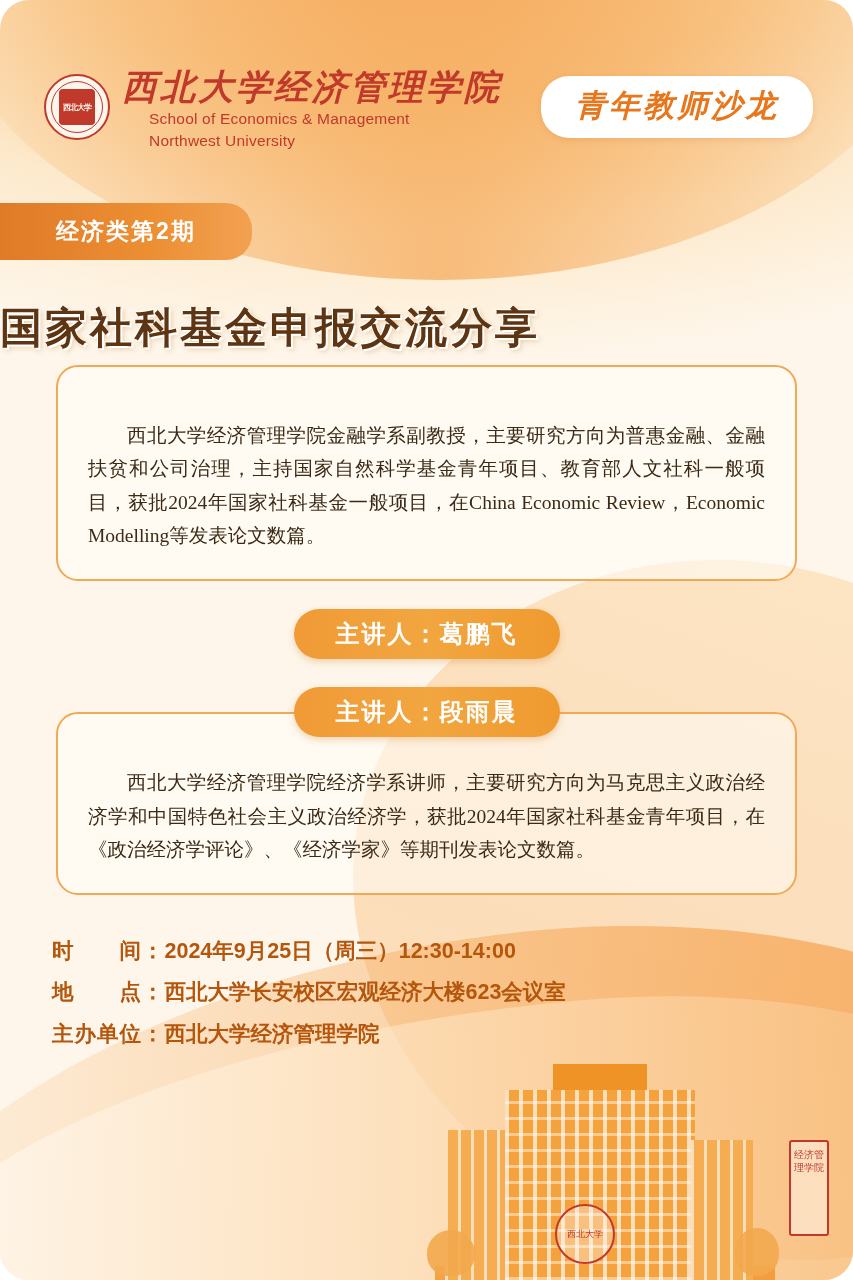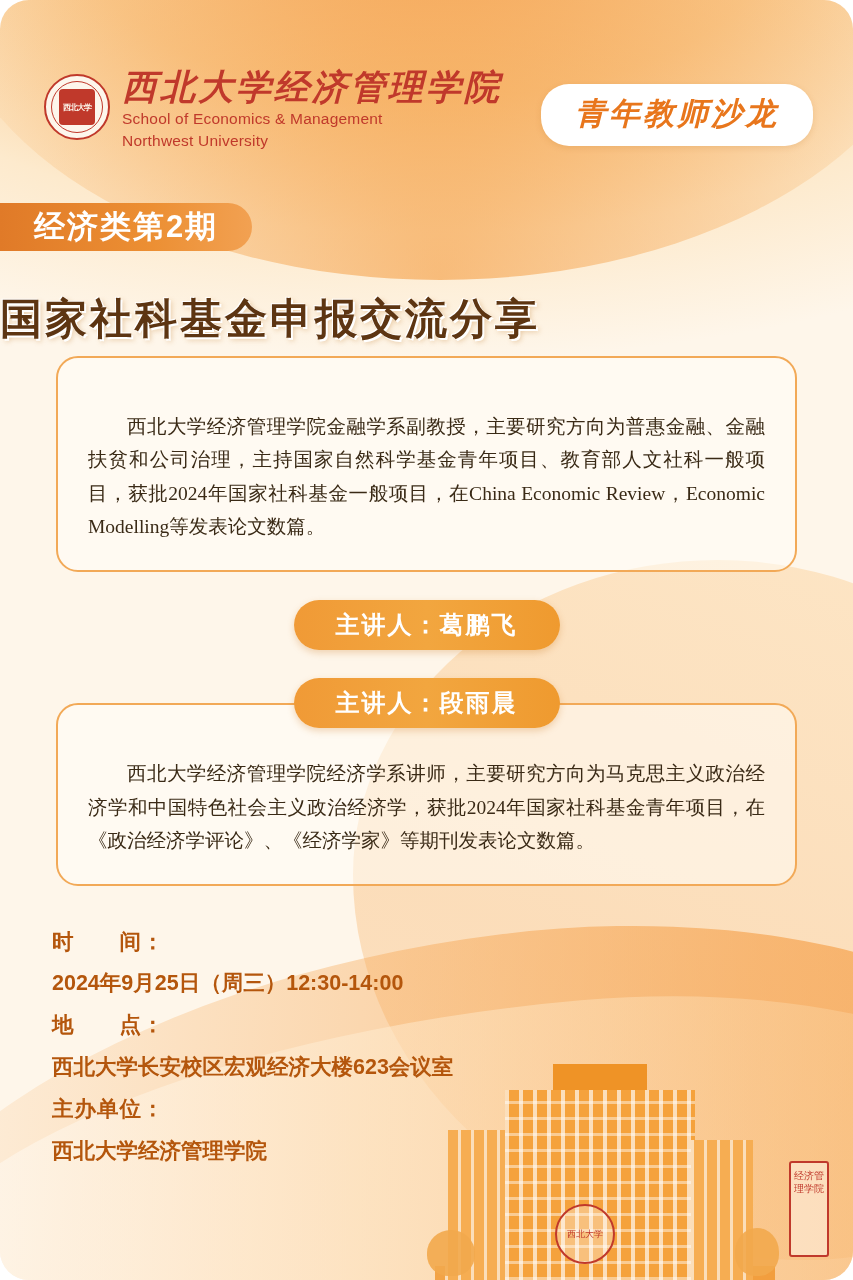--- a/index.html
+++ b/index.html
@@ -116,24 +116,25 @@
     line-height: 1.12;
     white-space: nowrap;
   }
   .logo-text .en-name {
     font-size: 15.5px;
     line-height: 1.28;
     color: #c0392b;
     letter-spacing: 0.2px;
     margin-top: 2px;
     font-family: "Liberation Sans", sans-serif;
+    margin-left: 27px;
   }
   .salon-badge {
     margin-left: auto;
-    margin-top: 16px;
+    margin-top: 8px;
     background: #ffffff;
     border-radius: 28px;
     padding: 9px 34px 11px 34px;
     box-shadow: 0 2px 6px rgba(190,110,30,0.18);
   }
   .salon-badge span {
     display: block;
     font-family: "Liberation Serif", serif;
     font-weight: bold;
     font-style: italic;
@@ -142,26 +143,26 @@
     color: #e8761c;
     white-space: nowrap;
   }
 
   
   .issue-tag {
     position: relative;
     z-index: 5;
     margin: 52px 0 0 0;
     width: 252px;
-    height: 48px;
+    height: 57px;
     display: flex;
     align-items: center;
     justify-content: center;
     color: #ffffff;
-    font-size: 31px;
+    font-size: 23px;
     font-weight: bold;
     letter-spacing: 2px;
     background: linear-gradient(90deg, #e07a28 0%, #ec8f33 60%, #f2a152 100%);
     border-radius: 0 26px 26px 0;
     font-family: "Liberation Sans", sans-serif;
   }
 
   
   .main-title {
     position: relative;
@@ -235,21 +236,20 @@
     font-family: "Liberation Sans", sans-serif;
     font-weight: bold;
     color: #b4560c;
     font-size: 21.5px;
     line-height: 1.95;
   }
   .info-row {
     display: flex;
     align-items: baseline;
     white-space: nowrap;
-    flex-direction: column;
   }
   .info-label {
     display: inline-block;
     min-width: 98px;
     letter-spacing: 1px;
   }
   .info-value {
     color: #b4560c;
   }
 
@@ -315,21 +315,21 @@
     height: 52px;
     background: #f2a94c;
     border-radius: 50% 50% 45% 45%;
     opacity: 0.9;
   }
   .b-tree.t1 { left: -8px; bottom: 4px; width: 48px; height: 46px; }
   .b-tree.t2 { left: 300px; bottom: 4px; width: 44px; height: 48px; }
   .b-stamp {
     position: absolute;
     right: 6px;
-    bottom: 23px;
+    bottom: 44px;
     width: 40px;
     height: 96px;
     border: 2px solid #c0392b;
     border-radius: 3px;
     color: #c0392b;
     font-family: "Liberation Serif", serif;
     font-size: 10px;
     line-height: 13px;
     text-align: center;
     padding-top: 6px;

